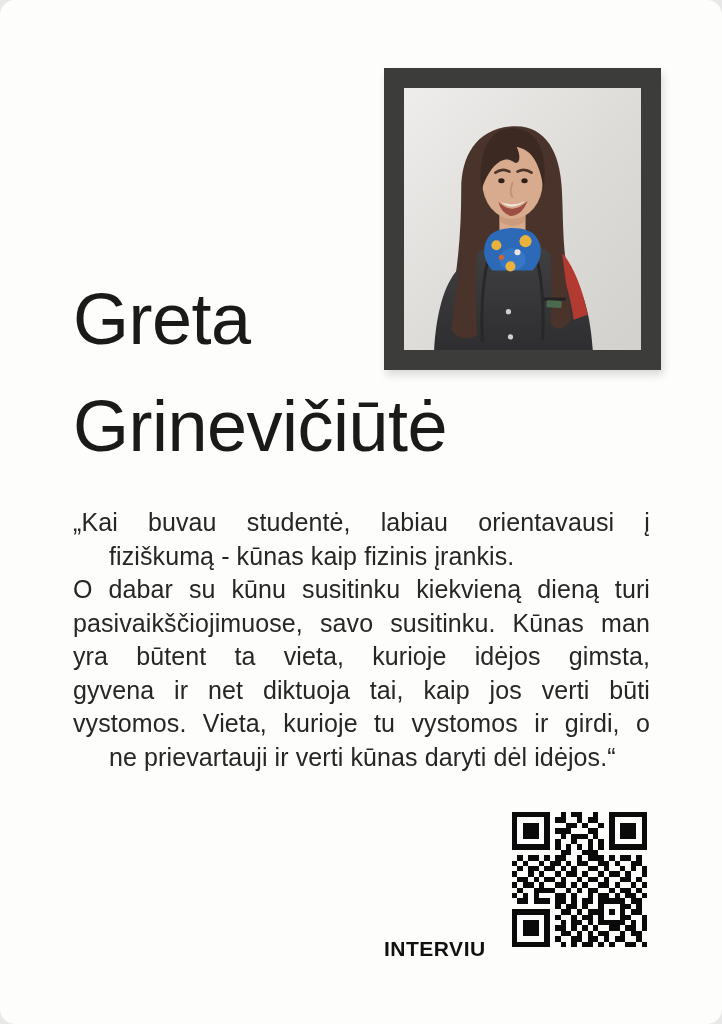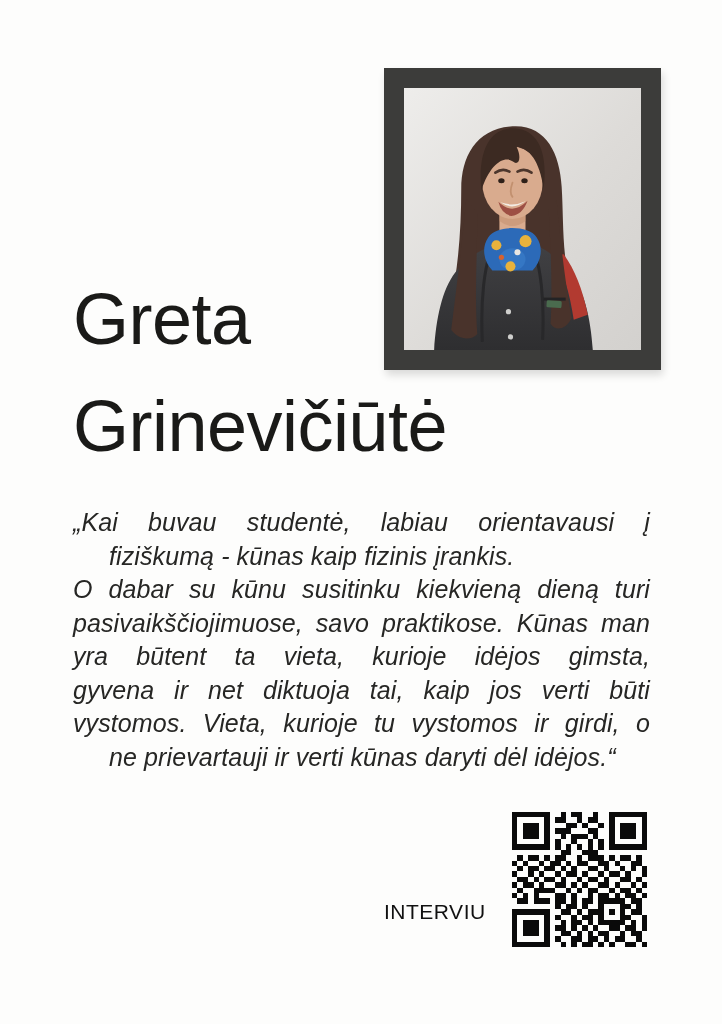--- a/index.html
+++ b/index.html
@@ -22,20 +22,21 @@
   }
   *{margin:0;padding:0;box-sizing:border-box;}
   html,body{background:#e8e8e8;}
   body{font-family:"Liberation Sans","DejaVu Sans",sans-serif;}
   .poster{
     position:relative;
     width:722px;height:1024px;
     margin:0 auto;
     background:var(--background);
     overflow:hidden;
+    border-radius:15px;
   }
   
   .photo-frame{
     position:absolute;left:384px;top:68px;
     width:277px;height:302px;
     border:20px solid var(--frame);
     background:var(--photo-wall);
     box-shadow:2px 5px 8px rgba(0,0,0,0.14);
   }
   .photo-frame svg{display:block;width:100%;height:100%;}
@@ -49,21 +50,20 @@
     white-space:nowrap;
   }
   .title .line{display:block;}
   
   .quote{
     position:absolute;left:73px;top:506px;
     width:577px;
     font-size:25px;line-height:33.5px;
     color:var(--text);
     letter-spacing:0.1px;
-    font-style:italic;
   }
   .quote-line{
     text-align:justify;
     text-align-last:justify;
     white-space:normal;
   }
   .quote-line.last{
     text-align-last:left;
     margin-left:36px;
   }
@@ -71,22 +71,22 @@
   .qr{
     position:absolute;left:512px;top:812px;
     width:135px;height:135px;
     display:grid;
     background:var(--background);
   }
   .qr div{background:transparent;}
   .qr div.on{background:var(--qr-dark);}
   
   .interviu{
-    position:absolute;left:384px;top:900px;
-    font-size:21px;font-weight:normal;
+    position:absolute;left:384px;top:937px;
+    font-size:21px;font-weight:bold;
     letter-spacing:0.5px;
     color:#111;
   }
 </style>
 </head>
 <body>
 
 <div class="poster">
 
   <div class="photo-frame">
@@ -153,21 +153,21 @@
 
   <h1 class="title">
     <span class="line">Greta</span>
     <span class="line">Grinevičiūtė</span>
   </h1>
 
   <div class="quote">
       <div class="quote-line">„Kai buvau studentė, labiau orientavausi į</div>
       <div class="quote-line last">fiziškumą - kūnas kaip fizinis įrankis.</div>
       <div class="quote-line">O dabar su kūnu susitinku kiekvieną dieną turi</div>
-      <div class="quote-line">pasivaikščiojimuose, savo praktikose. Kūnas man</div>
+      <div class="quote-line">pasivaikščiojimuose, savo susitinku. Kūnas man</div>
       <div class="quote-line">yra būtent ta vieta, kurioje idėjos gimsta,</div>
       <div class="quote-line">gyvena ir net diktuoja tai, kaip jos verti būti</div>
       <div class="quote-line">vystomos. Vieta, kurioje tu vystomos ir girdi, o</div>
       <div class="quote-line last">ne prievartauji ir verti kūnas daryti dėl idėjos.“</div>
     </div>
 
   <div class="qr" style="grid-template-columns: repeat(25, 1fr); grid-template-rows: repeat(25, 1fr);">
       <div class="on"></div>
       <div class="on"></div>
       <div class="on"></div>

